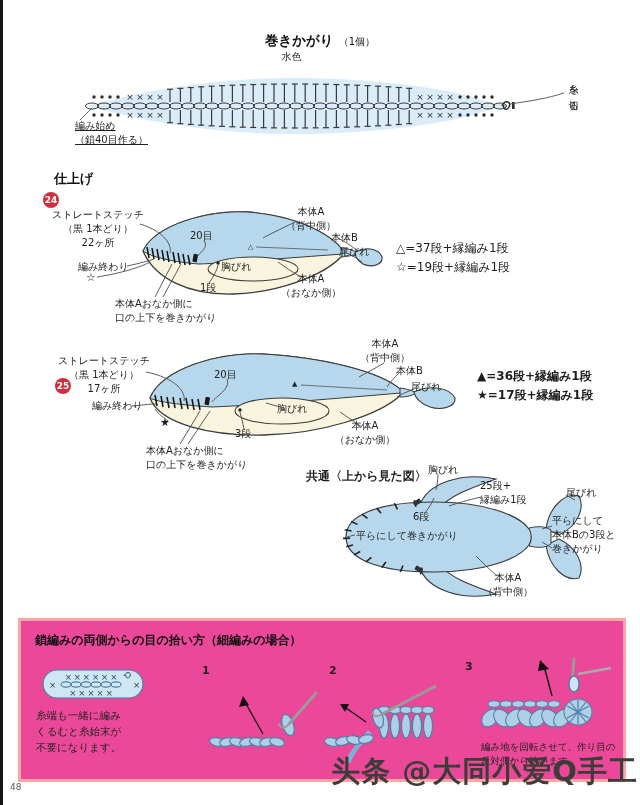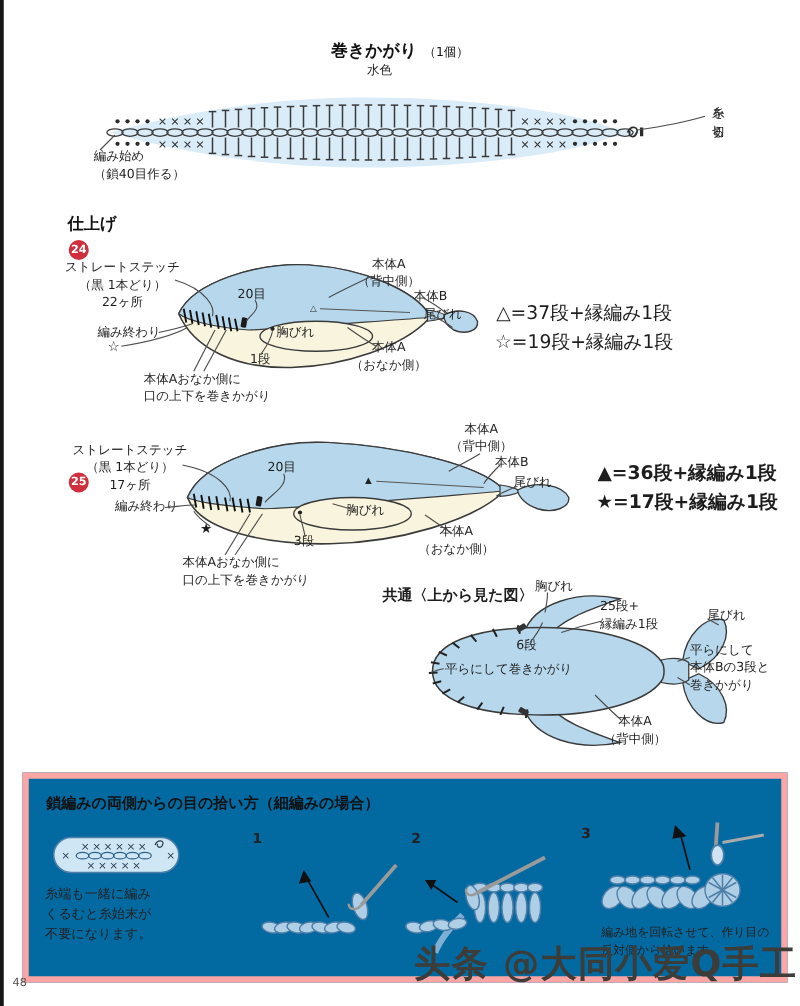--- a/index.html
+++ b/index.html
@@ -8,42 +8,42 @@
   .edge{position:absolute;left:0;top:0;width:3px;height:805px;background:#151515;}
   .lbl{position:absolute;font-size:10px;color:#1d1d1d;line-height:1.4;white-space:pre-line;}
   .ctr{text-align:center;}
   .b{font-weight:bold;}
   .title-row{position:absolute;left:0;top:30px;width:640px;text-align:center;color:#111;}
   .title-main{font-size:13.5px;font-weight:bold;}
   .title-sub{font-size:10px;}
   .sec-h{position:absolute;font-size:13px;font-weight:bold;color:#111;text-align:center;}
   .badge{position:absolute;width:16px;height:16px;border-radius:50%;background:#cf2e3c;color:#fff;
          font-size:9px;font-weight:bold;display:flex;align-items:center;justify-content:center;}
-  .legend{position:absolute;font-size:15px;color:#1d1d1d;line-height:1.55;white-space:pre-line;text-align:center;}
+  .legend{position:absolute;font-size:12px;color:#1d1d1d;line-height:1.55;white-space:pre-line;}
   .vert{position:absolute;writing-mode:vertical-rl;font-size:10px;color:#1d1d1d;letter-spacing:2px;}
   .mark{position:absolute;font-size:11px;color:#1d1d1d;}
-  .howto{position:absolute;left:18px;top:618px;width:602px;height:158px;border:5px solid #fca5a5;background:#0369a1;}
+  .howto{position:absolute;left:18px;top:618px;width:602px;height:158px;border:3px solid #fca5a5;background:#ec4899;}
   .howto-title{position:absolute;left:14px;top:11px;font-size:12px;font-weight:bold;color:#111;}
   .stepnum{position:absolute;font-size:11px;font-weight:bold;color:#222;}
   .cap{position:absolute;font-size:9.5px;color:#222;line-height:1.5;white-space:pre-line;}
   .pagenum{position:absolute;left:10px;top:782px;font-size:9px;color:#555;}
   .wm{position:absolute;right:2px;top:752px;font-size:29px;font-weight:bold;color:#3c3c38;letter-spacing:1px;}
   svg{position:absolute;overflow:visible;}
   svg text{font-family:"DejaVu Sans","Liberation Sans",sans-serif;}
 </style>
 </head>
 <body>
 
 <div class="edge"></div>
 
 <div class="title-row">
   <span class="title-main">巻きかがり</span>
   <span class="title-sub">（1個）</span>
 </div>
-<div class="lbl ctr" style="left:12px;top:50px;width:583px;">水色</div>
+<div class="lbl ctr" style="left:0;top:50px;width:583px;">水色</div>
 
 <svg id="chartSvg" style="left:68px;top:66px;" width="450" height="80" viewBox="0 0 450 80">
   <path d="M 20,40 C 95,19 165,12 227,12 C 300,12 385,22 420,36 L 434,38 C 440,39 443,39 446,40 C 443,41 440,41 434,42 L 420,44 C 385,58 300,68 227,68 C 165,68 95,61 20,40 Z" fill="#d9ecf7" stroke="none"></path>
   <g id="chartSymbols">
       <ellipse cx="24" cy="40" rx="6.5" ry="3" fill="none" stroke="#3a3a3a" stroke-width="1"></ellipse>
       <ellipse cx="36" cy="40" rx="6.5" ry="3" fill="none" stroke="#3a3a3a" stroke-width="1"></ellipse>
       <ellipse cx="48" cy="40" rx="6.5" ry="3" fill="none" stroke="#3a3a3a" stroke-width="1"></ellipse>
       <ellipse cx="60" cy="40" rx="6.5" ry="3" fill="none" stroke="#3a3a3a" stroke-width="1"></ellipse>
       <ellipse cx="72" cy="40" rx="6.5" ry="3" fill="none" stroke="#3a3a3a" stroke-width="1"></ellipse>
       <ellipse cx="84" cy="40" rx="6.5" ry="3" fill="none" stroke="#3a3a3a" stroke-width="1"></ellipse>
@@ -203,27 +203,27 @@
       <text x="382" y="52" font-size="9" text-anchor="middle" fill="#2c2c2c">×</text>
       <circle cx="392" cy="49" r="1.7" fill="#2c2c2c"></circle>
       <circle cx="400" cy="49" r="1.7" fill="#2c2c2c"></circle>
       <circle cx="408" cy="49" r="1.7" fill="#2c2c2c"></circle>
       <circle cx="416" cy="49" r="1.7" fill="#2c2c2c"></circle>
       <circle cx="424" cy="49" r="1.7" fill="#2c2c2c"></circle>
     </g>
   <path d="M 434,40 c 3,-7 10,-4 7,1 c -2,4 -7,2 -5,-2" fill="none" stroke="#2c2c2c" stroke-width="1.4"></path>
   <rect x="444" y="36" width="2.6" height="7" fill="#2c2c2c"></rect>
 </svg>
-<div class="lbl" style="left:75px;top:119px;">編み始め
+<div class="lbl" style="left:75px;top:119px;text-decoration:underline;">編み始め
 （鎖40目作る）</div>
 <div class="vert" style="left:566px;top:76px;">糸を切る</div>
 
 <div class="sec-h" style="left:54px;top:170px;">仕上げ</div>
 
-<div class="badge" style="left:55px;top:192px;text-align:center;">24</div>
+<div class="badge" style="left:43px;top:192px;text-align:center;">24</div>
 <svg style="left:115px;top:205px;" width="275" height="105" viewBox="0 0 275 105">
   <path d="M 28,46 C 40,20 92,5 132,7 C 178,10 216,28 228,46 C 230,48 230,49 228,50 C 208,72 160,88 118,89 C 74,90 40,74 28,46 Z" fill="#f8f4dd" stroke="#3a3a3a" stroke-width="1.3"></path>
   <path d="M 28,46 C 40,20 92,5 132,7 C 178,10 216,28 228,46 L 228,49 C 172,53 112,58 84,59 C 58,57 36,52 28,46 Z" fill="#b7d8ec" stroke="#3a3a3a" stroke-width="1"></path>
   <path d="M 227,43 C 235,44 240,46 243,48 C 240,50 235,51 227,52 Z" fill="#b7d8ec" stroke="#3a3a3a" stroke-width="1"></path>
   <path d="M 240,47 C 252,41 264,44 267,52 C 268,60 257,63 248,59 C 243,56 240,52 240,47 Z" fill="#b7d8ec" stroke="#3a3a3a" stroke-width="1.1"></path>
   <ellipse cx="138" cy="64" rx="45" ry="12" fill="#f8f4dd" stroke="#3a3a3a" stroke-width="1.1"></ellipse>
   <g stroke="#101010" stroke-width="1.5">
     <line x1="32" y1="42" x2="34" y2="53"></line>
       <line x1="37" y1="43" x2="39" y2="54"></line>
     <line x1="42" y1="44" x2="44" y2="55"></line>

